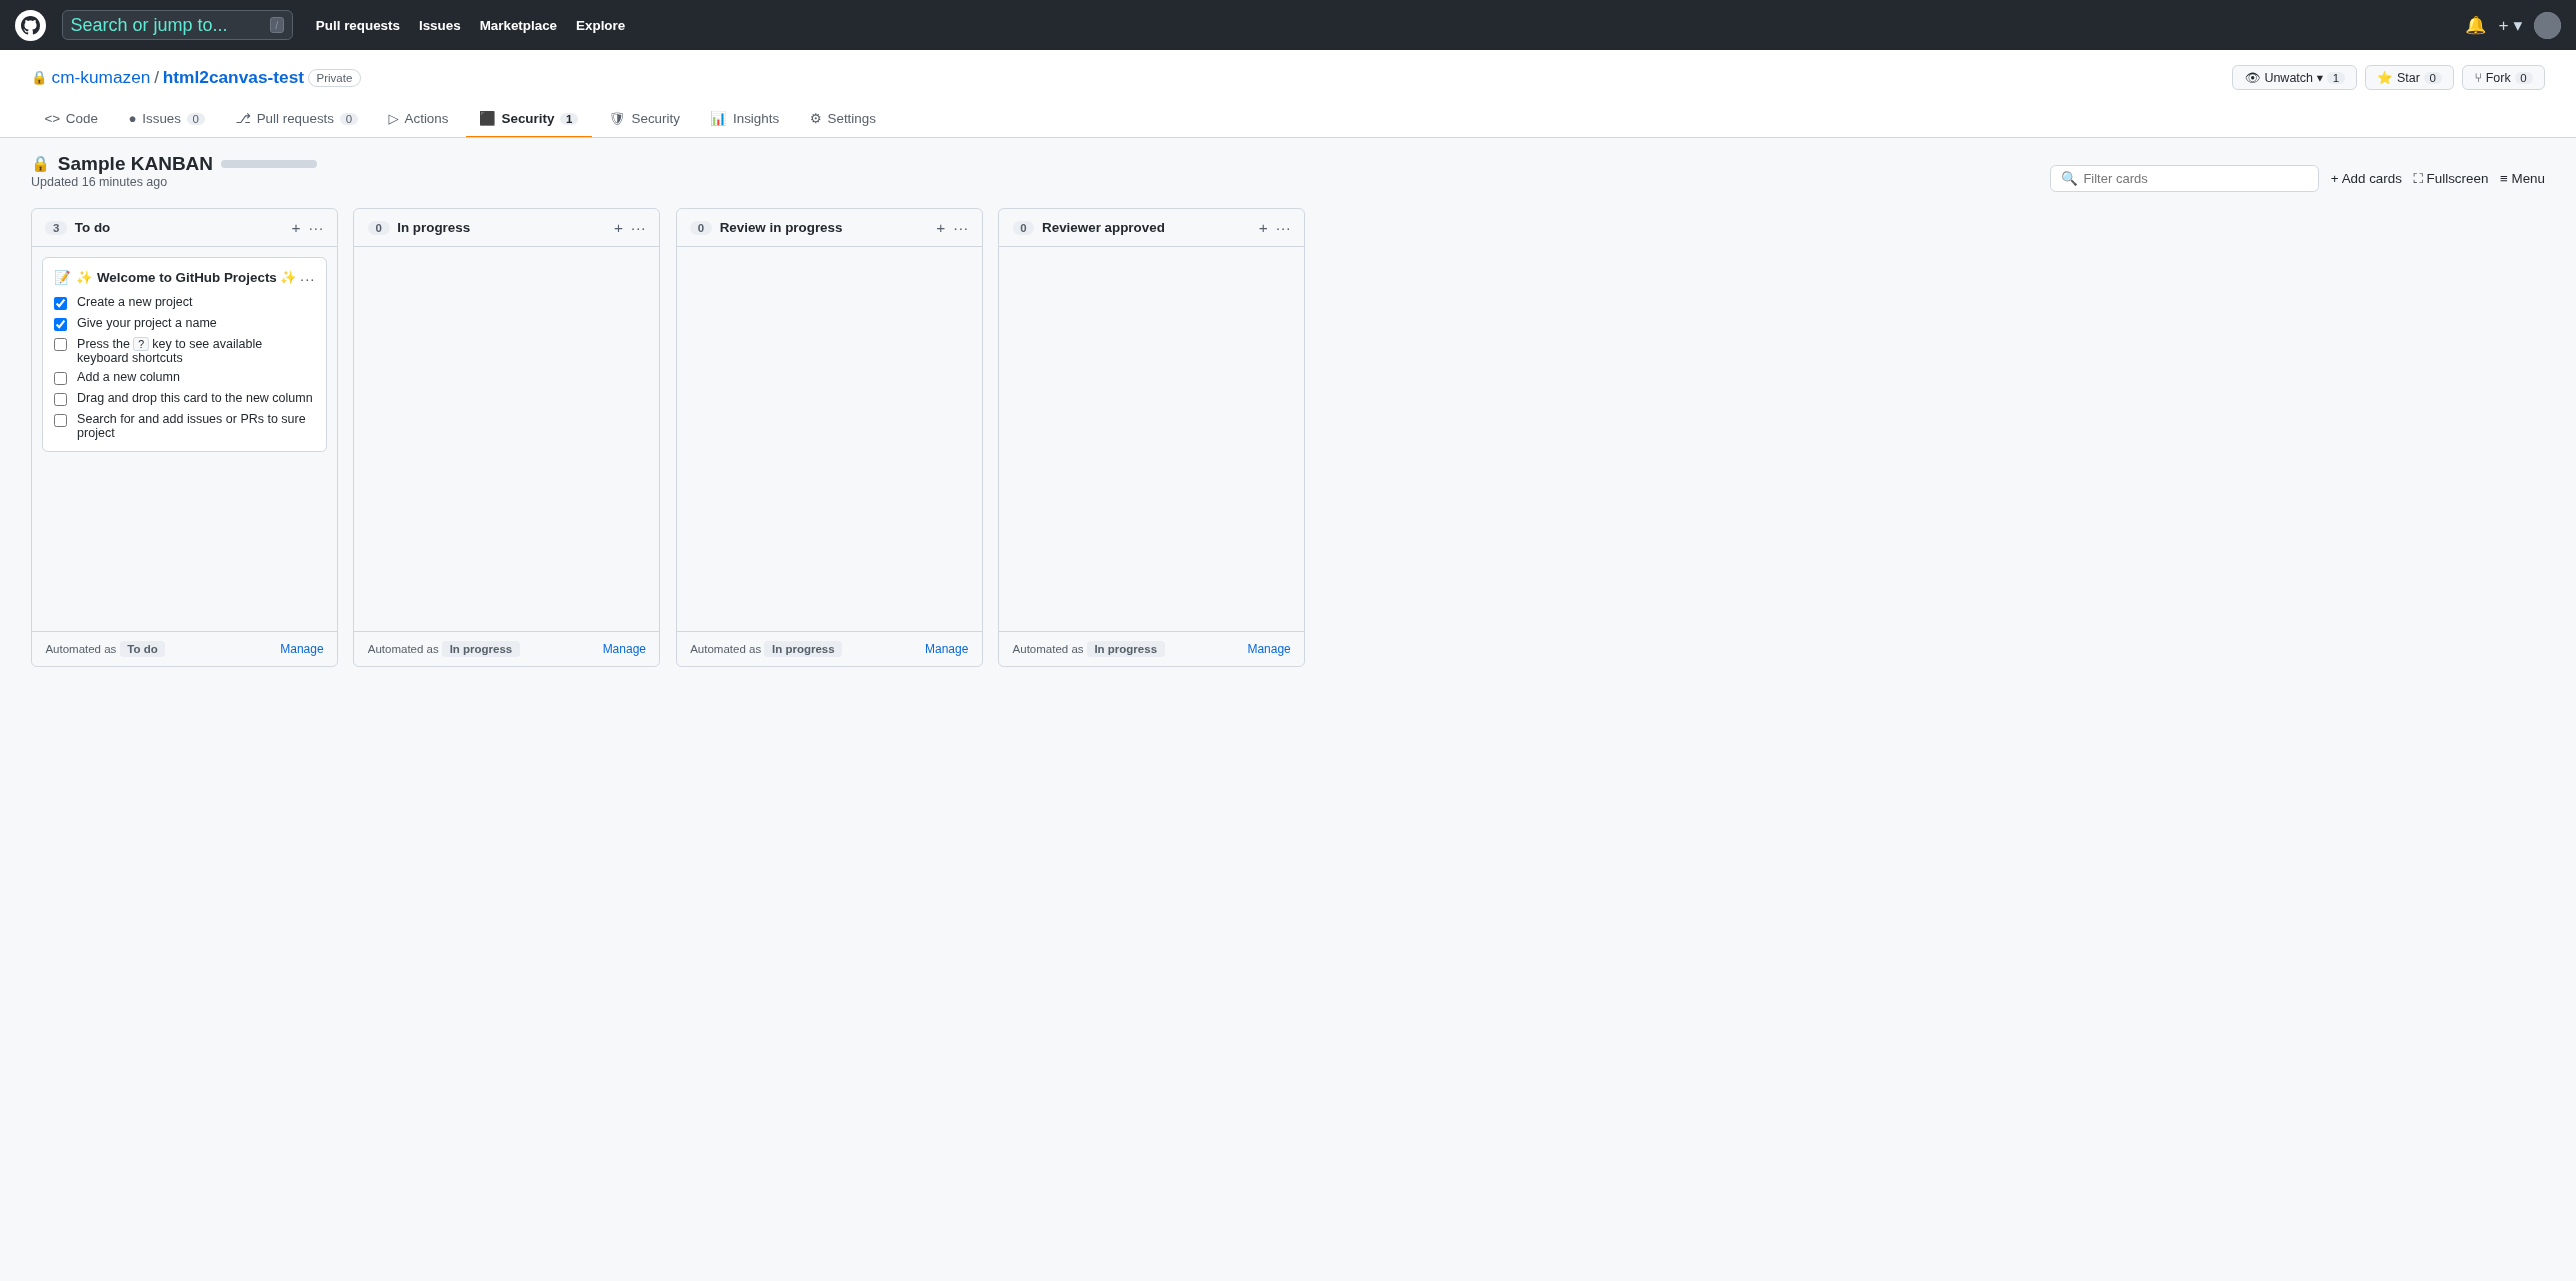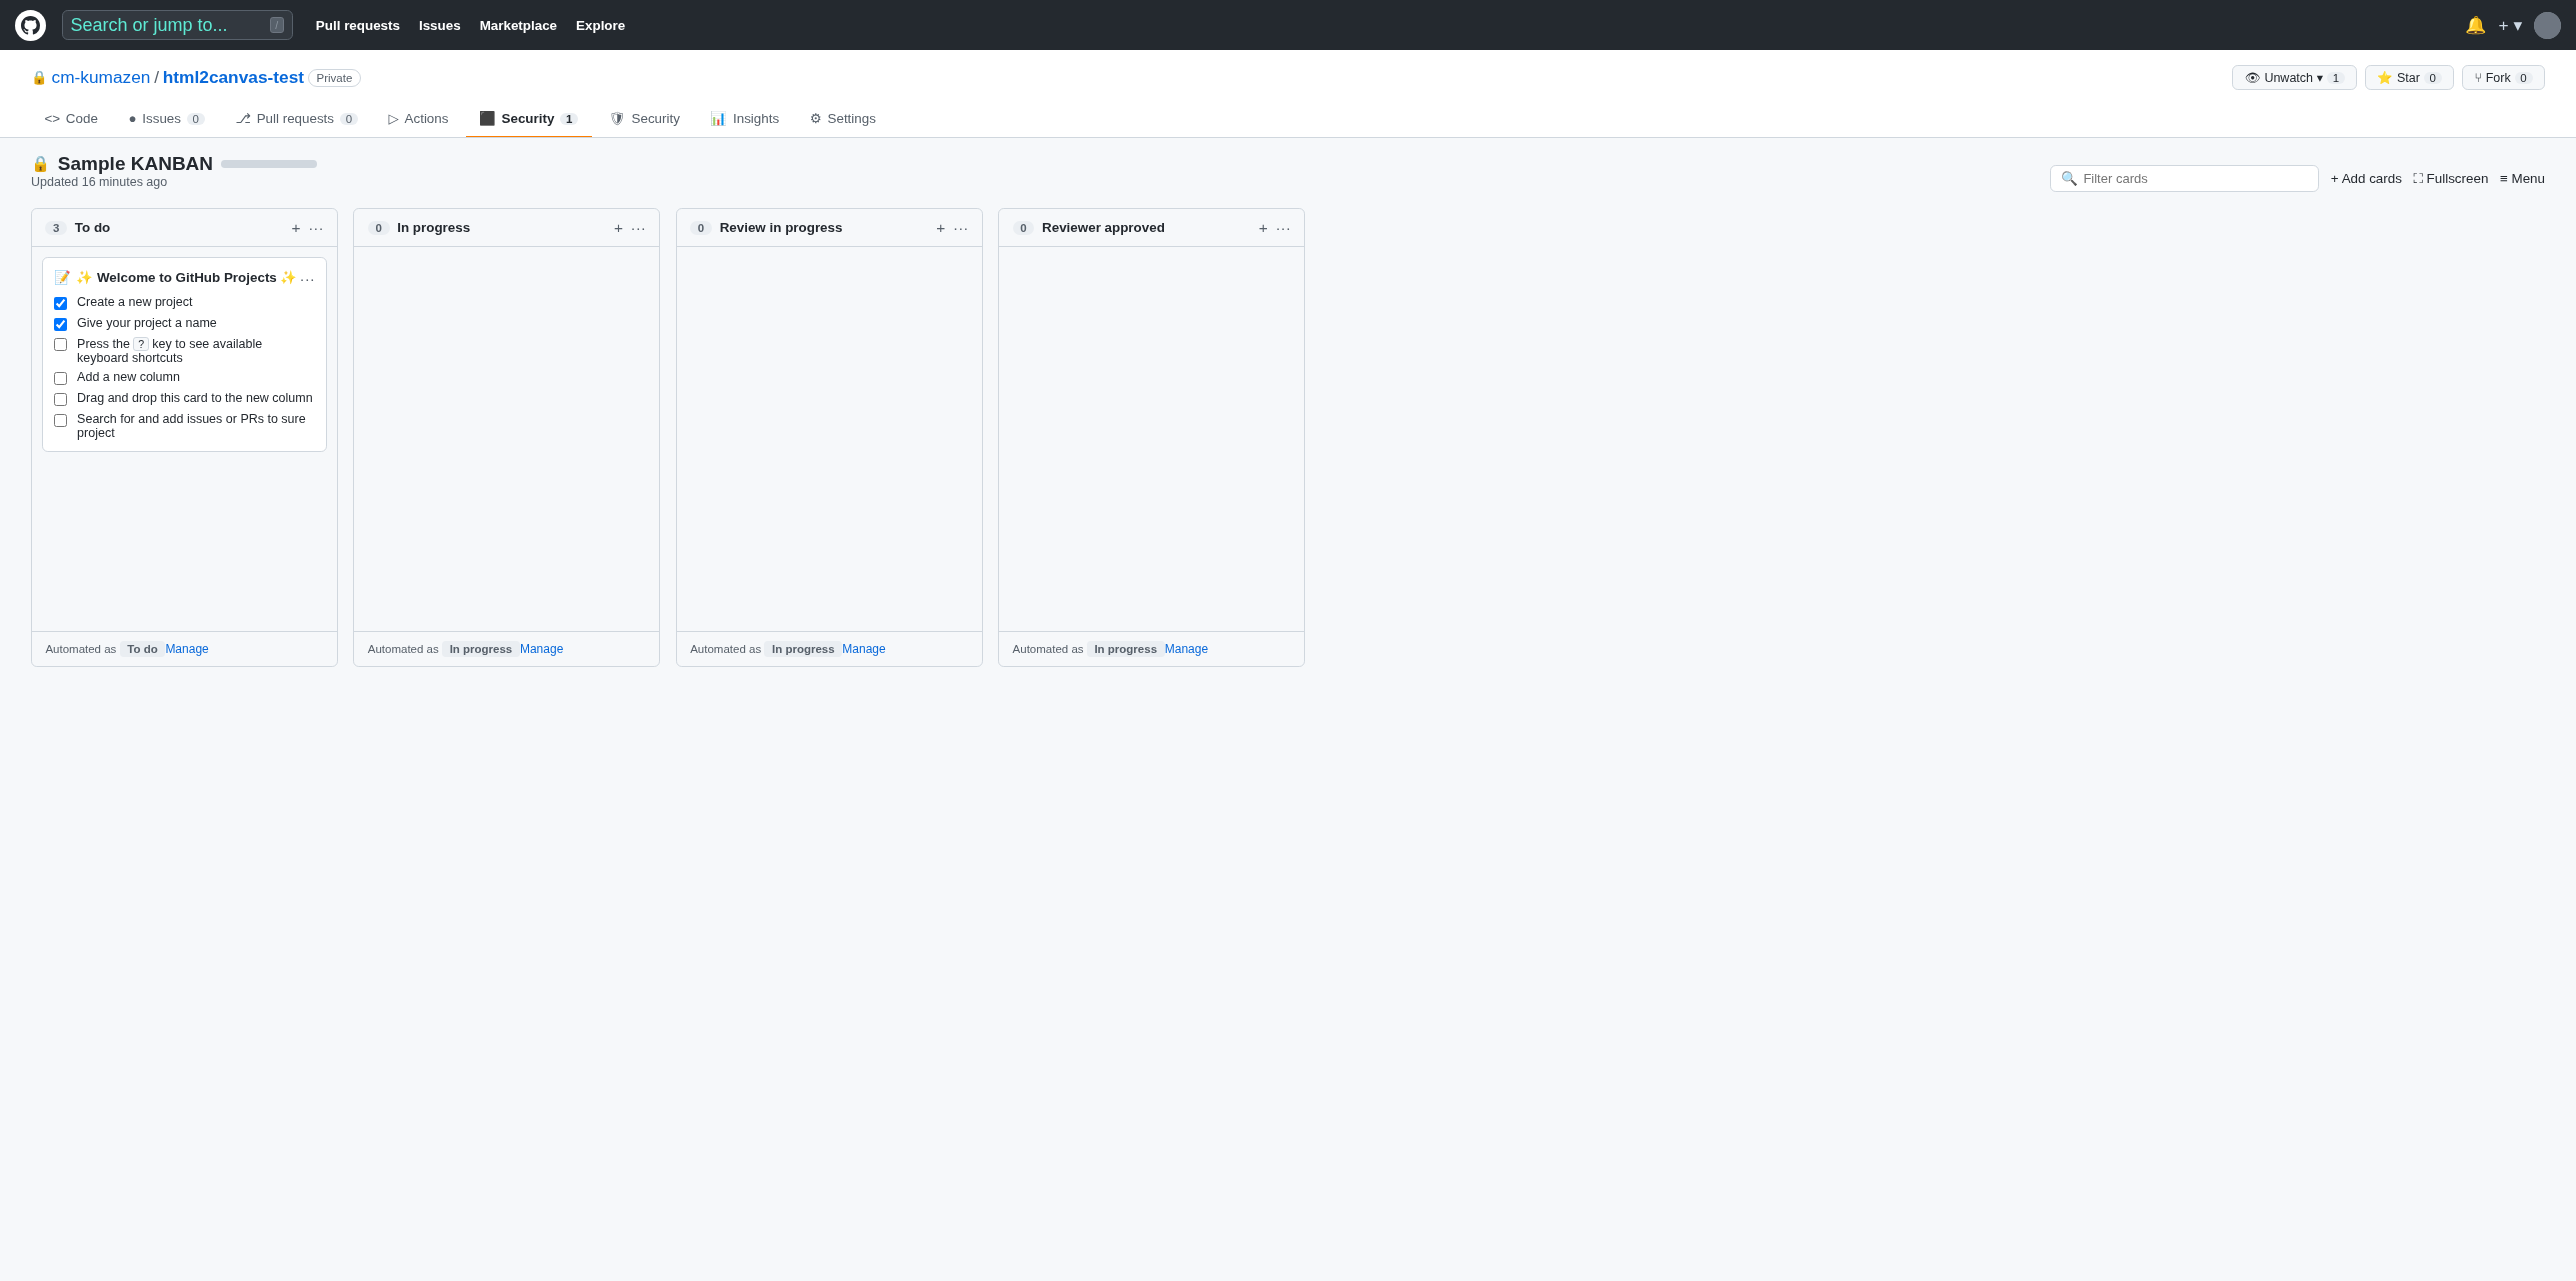--- a/index.html
+++ b/index.html
@@ -169,21 +169,21 @@
       color: #57606a;
     }
     .column-title { font-weight: 600; font-size: 13.4px; flex: 1; }
     .column-icon-btn { background: none; border: none; cursor: pointer; color: #57606a; font-size: 15.4px; }
     .column-body { flex: 1; padding: 9.6px; min-height: 384px; }
     .column-footer {
       padding: 9.6px 13.4px;
       border-top: 1px solid #d0d7de;
       display: flex;
       align-items: center;
-      justify-content: flex-start;
+      justify-content: space-between;
       font-size: 11.5px;
       color: #57606a;
     }
     .automated-label {
       background: #eaeef2;
       border-radius: 3.8px;
       padding: 1.9px 7.7px;
       font-size: 11.5px;
       font-weight: 600;
     }

